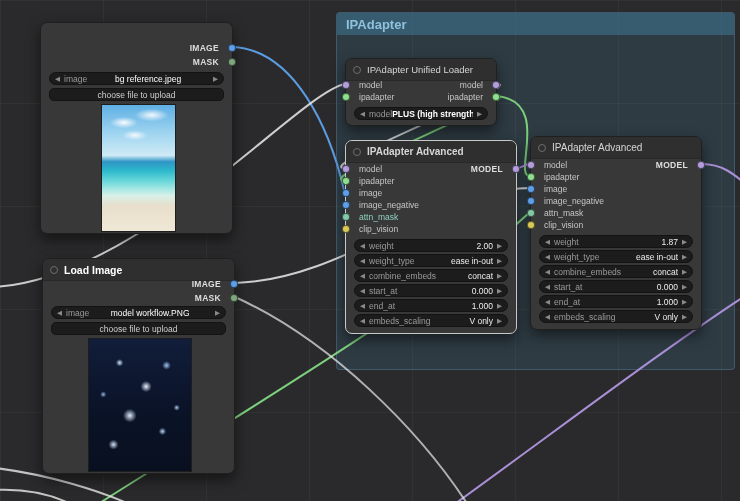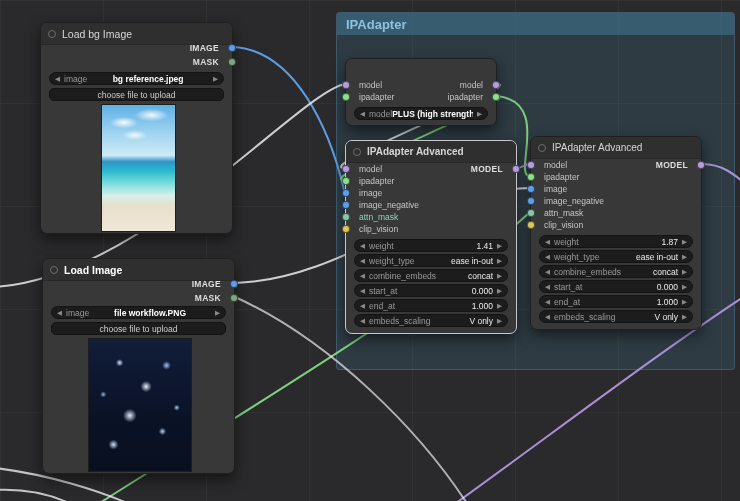--- a/index.html
+++ b/index.html
@@ -39,21 +39,21 @@
   .caps{font-weight:700;color:#dedede;letter-spacing:0.3px;}
   .dot.c-image{background:#5d9ee6}.dot.c-mask{background:#7ea77e}
   .dot.c-model{background:#b39ddb}.dot.c-ipadapter{background:#8ee08e}
   .dot.c-attn{background:#84c8a8}.dot.c-clipv{background:#d8c85a}
 
   .widget{position:absolute;left:8px;right:8px;height:13px;background:#1c1c1c;border:1px solid #131313;
     border-radius:7px;display:flex;align-items:center;font-size:8.5px;color:#9a9a9a;padding:0 5px;box-sizing:border-box;}
   .widget .arr{flex:none;font-size:6.5px;color:#8a8a8a;line-height:13px;}
   .widget .w-label{margin-left:4px;flex:none;color:#9a9a9a;white-space:nowrap;}
   .widget .w-value{flex:1;text-align:right;margin-right:4px;color:#ececec;white-space:nowrap;overflow:hidden;}
-  .widget.file .w-value{text-align:center;font-weight:700;color:#fff;}
+  .widget.file .w-value{text-align:center;font-weight:400;color:#fff;}
   .widget.btn{justify-content:center;border-radius:5px;color:#cfcfcf;}
   .widget.btn span{color:#cfcfcf;}
 
   .preview{position:absolute;box-shadow:0 0 0 1px rgba(0,0,0,0.45);}
   .beach{background:
     radial-gradient(20px 8px at 30% 14%, rgba(255,255,255,0.95), rgba(255,255,255,0) 70%),
     radial-gradient(24px 9px at 68% 8%, rgba(255,255,255,0.9), rgba(255,255,255,0) 70%),
     radial-gradient(18px 7px at 45% 24%, rgba(255,255,255,0.85), rgba(255,255,255,0) 70%),
     linear-gradient(180deg,#5fb0e4 0%,#9ed4f0 22%,#cfeaf6 40%,#2f95c5 45%,#2cb8cc 52%,#66d6d9 60%,#a8e8e4 67%,#d8f0e8 72%,#e8decb 80%,#f0e8d6 100%);}
   .flowers{background:
@@ -88,24 +88,20 @@
     <path d="M235,283 C 345,280 435,190 530,188" stroke="rgba(235,235,235,0.85)"></path>
     <path d="M95,506 C 230,420 445,292 530,212" stroke="#7ccf7c"></path>
     <path d="M702,164 C 722,164 734,174 748,186" stroke="#a98fd6"></path>
     <path d="M452,506 C 560,428 665,348 748,294" stroke="#a98fd6"></path>
     <path d="M235,297 C 330,340 420,430 470,508" stroke="rgba(235,235,235,0.7)"></path>
     <path d="M-5,468 C 45,474 100,490 138,508" stroke="rgba(235,235,235,0.8)"></path>
     <path d="M-5,490 C 35,488 62,498 82,510" stroke="rgba(235,235,235,0.8)"></path>
   </svg>
 
   <div class="node" style="left:40px;top:22px;width:193px;height:212px">
-    <div class="node-header">
-      <span class="collapse-dot"></span>
-      <span class="node-title">Load bg Image</span>
-    </div>
     <div class="slot out" style="top:19px">
       <span class="caps">IMAGE</span>
       <span class="dot c-image"></span>
     </div>
     <div class="slot out" style="top:33px">
       <span class="caps">MASK</span>
       <span class="dot c-mask"></span>
     </div>
     <div class="widget file" style="top:49px">
       <span class="arr">◀</span>
@@ -128,30 +124,34 @@
       <span class="caps">IMAGE</span>
       <span class="dot c-image"></span>
     </div>
     <div class="slot out" style="top:33px">
       <span class="caps">MASK</span>
       <span class="dot c-mask"></span>
     </div>
     <div class="widget file" style="top:47px">
       <span class="arr">◀</span>
       <span class="w-label">image</span>
-      <span class="w-value">file workflow.PNG</span>
+      <span class="w-value">model workflow.PNG</span>
       <span class="arr">▶</span>
     </div>
     <div class="widget btn" style="top:63px">
       <span>choose file to upload</span>
     </div>
     <div class="preview flowers" style="left:46px;top:80px;width:102px;height:132px"></div>
   </div>
 
   <div class="node" style="left:345px;top:58px;width:152px;height:68px">
+    <div class="node-header">
+      <span class="collapse-dot"></span>
+      <span class="node-title" style="font-size:9.5px">IPAdapter Unified Loader</span>
+    </div>
     <div class="slot in" style="top:20px">
       <span class="dot c-model"></span>
       <span>model</span>
     </div>
     <div class="slot in" style="top:32px">
       <span class="dot c-ipadapter"></span>
       <span>ipadapter</span>
     </div>
     <div class="slot out" style="top:20px">
       <span>model</span>
@@ -198,21 +198,21 @@
       <span class="dot c-clipv"></span>
       <span>clip_vision</span>
     </div>
     <div class="slot out" style="top:22px">
       <span class="caps">MODEL</span>
       <span class="dot c-model"></span>
     </div>
     <div class="widget" style="top:98px">
       <span class="arr">◀</span>
       <span class="w-label">weight</span>
-      <span class="w-value">1.41</span>
+      <span class="w-value">2.00</span>
       <span class="arr">▶</span>
     </div>
     <div class="widget" style="top:113px">
       <span class="arr">◀</span>
       <span class="w-label">weight_type</span>
       <span class="w-value">ease in-out</span>
       <span class="arr">▶</span>
     </div>
     <div class="widget" style="top:128px">
       <span class="arr">◀</span>

